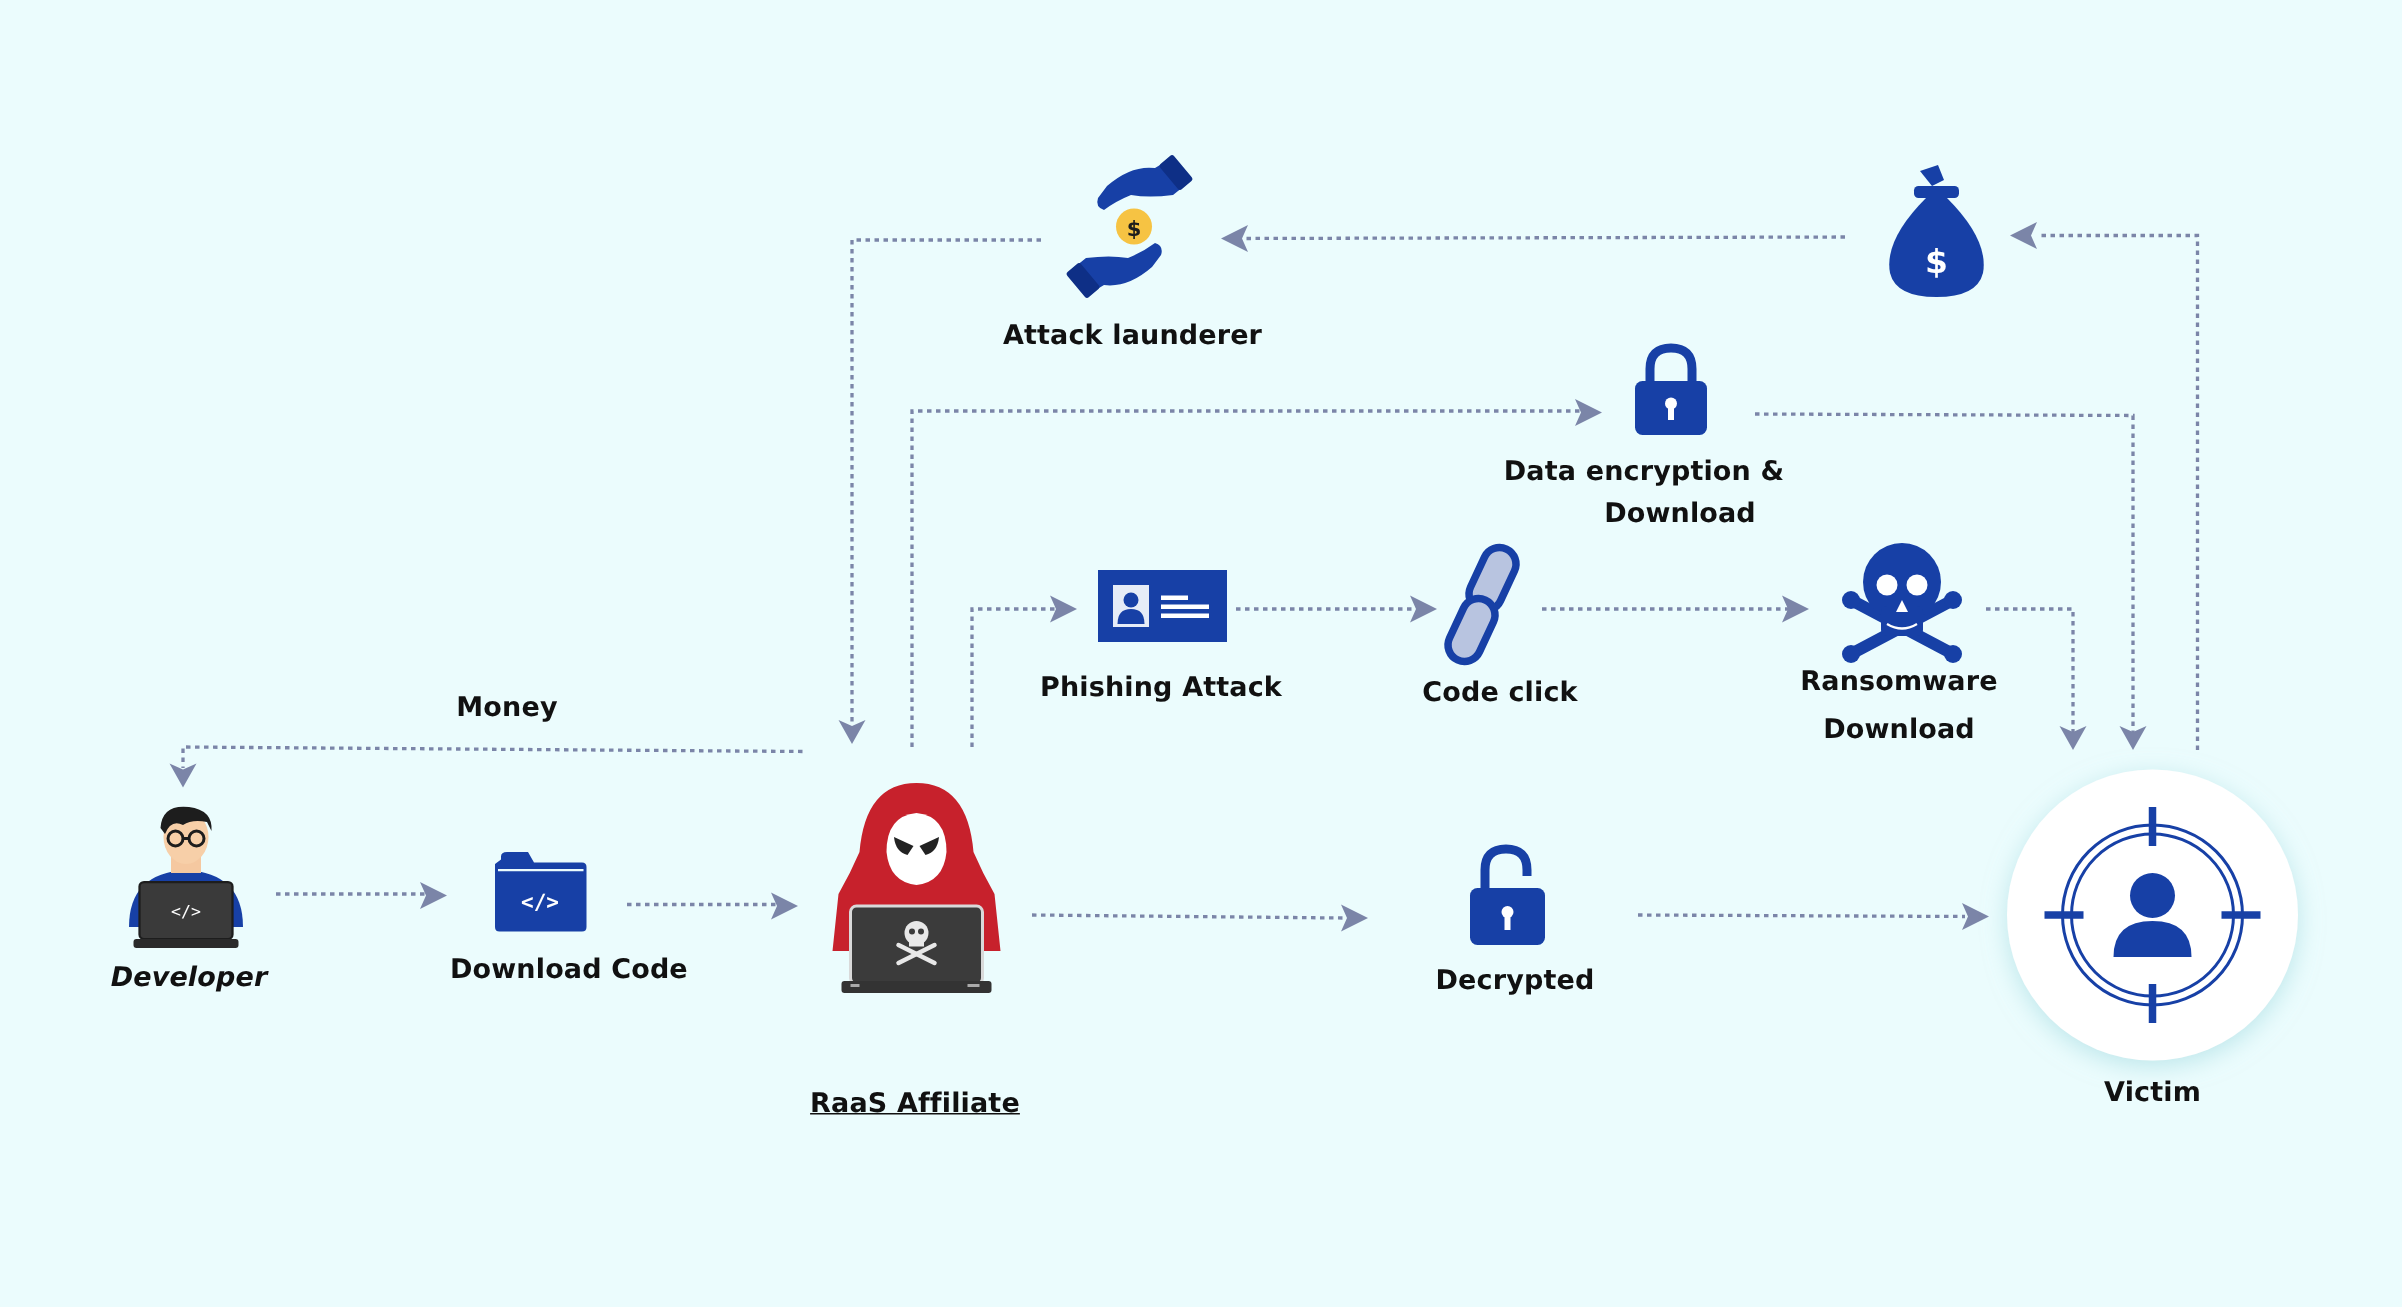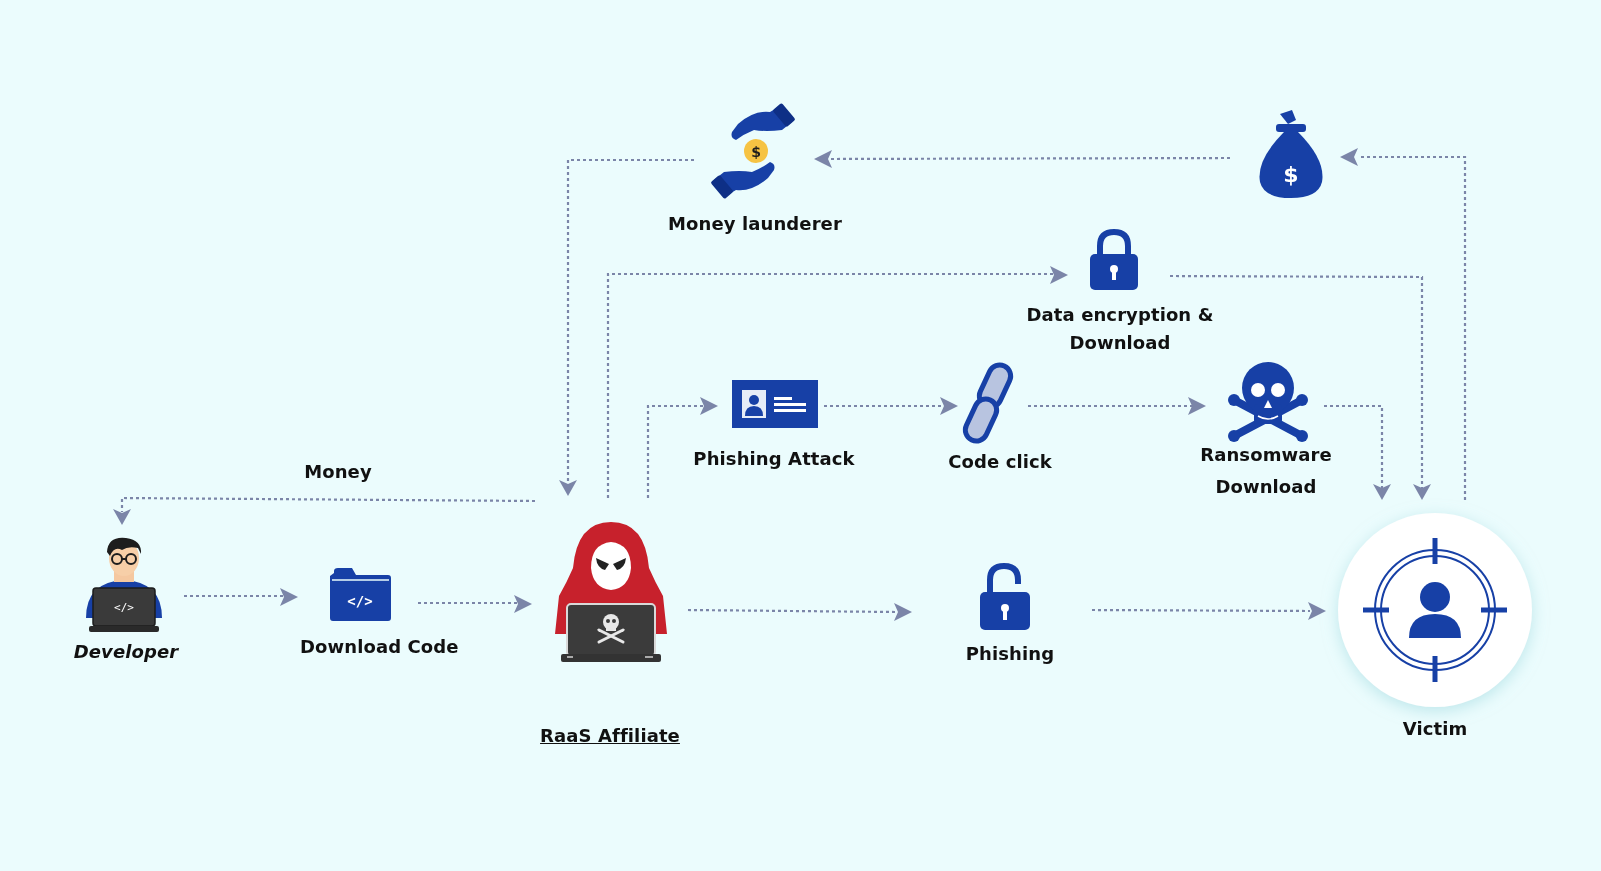--- a/index.html
+++ b/index.html
@@ -172,21 +172,21 @@
     <line x1="46" y1="0" x2="72" y2="0" stroke="#1740a6" stroke-width="5"></line>
     <circle cx="0" cy="-13" r="15" fill="#1740a6"></circle>
     <path d="M-26 28 Q-26 4 0 4 Q26 4 26 28 Z" fill="#1740a6"></path>
   </g>
 </svg>
 
 <div class="lbl" style="left:66px;top:641px;width:120px;font-style:italic;">Developer</div>
 <div class="lbl" style="left:300px;top:636px;width:140px;">Download Code</div>
 <div class="lbl" style="left:530px;top:725px;width:160px;text-decoration:underline;">RaaS Affiliate</div>
 <div class="lbl" style="left:288px;top:461px;width:100px;">Money</div>
-<div class="lbl" style="left:660px;top:213px;width:190px;">Money launderer</div>
-<div class="lbl" style="left:1020px;top:304px;width:200px;">Data encryption &amp;</div>
+<div class="lbl" style="left:660px;top:213px;width:190px;">Attack launderer</div>
+<div class="lbl" style="left:996px;top:304px;width:200px;">Data encryption &amp;</div>
 <div class="lbl" style="left:1020px;top:332px;width:200px;">Download</div>
 <div class="lbl" style="left:686px;top:448px;width:176px;">Phishing Attack</div>
 <div class="lbl" style="left:940px;top:451px;width:120px;">Code click</div>
 <div class="lbl" style="left:1196px;top:444px;width:140px;">Ransomware</div>
 <div class="lbl" style="left:1196px;top:476px;width:140px;">Download</div>
-<div class="lbl" style="left:950px;top:643px;width:120px;">Phishing</div>
+<div class="lbl" style="left:950px;top:643px;width:120px;">Decrypted</div>
 <div class="lbl" style="left:1375px;top:718px;width:120px;">Victim</div>
 
 </body></html>

